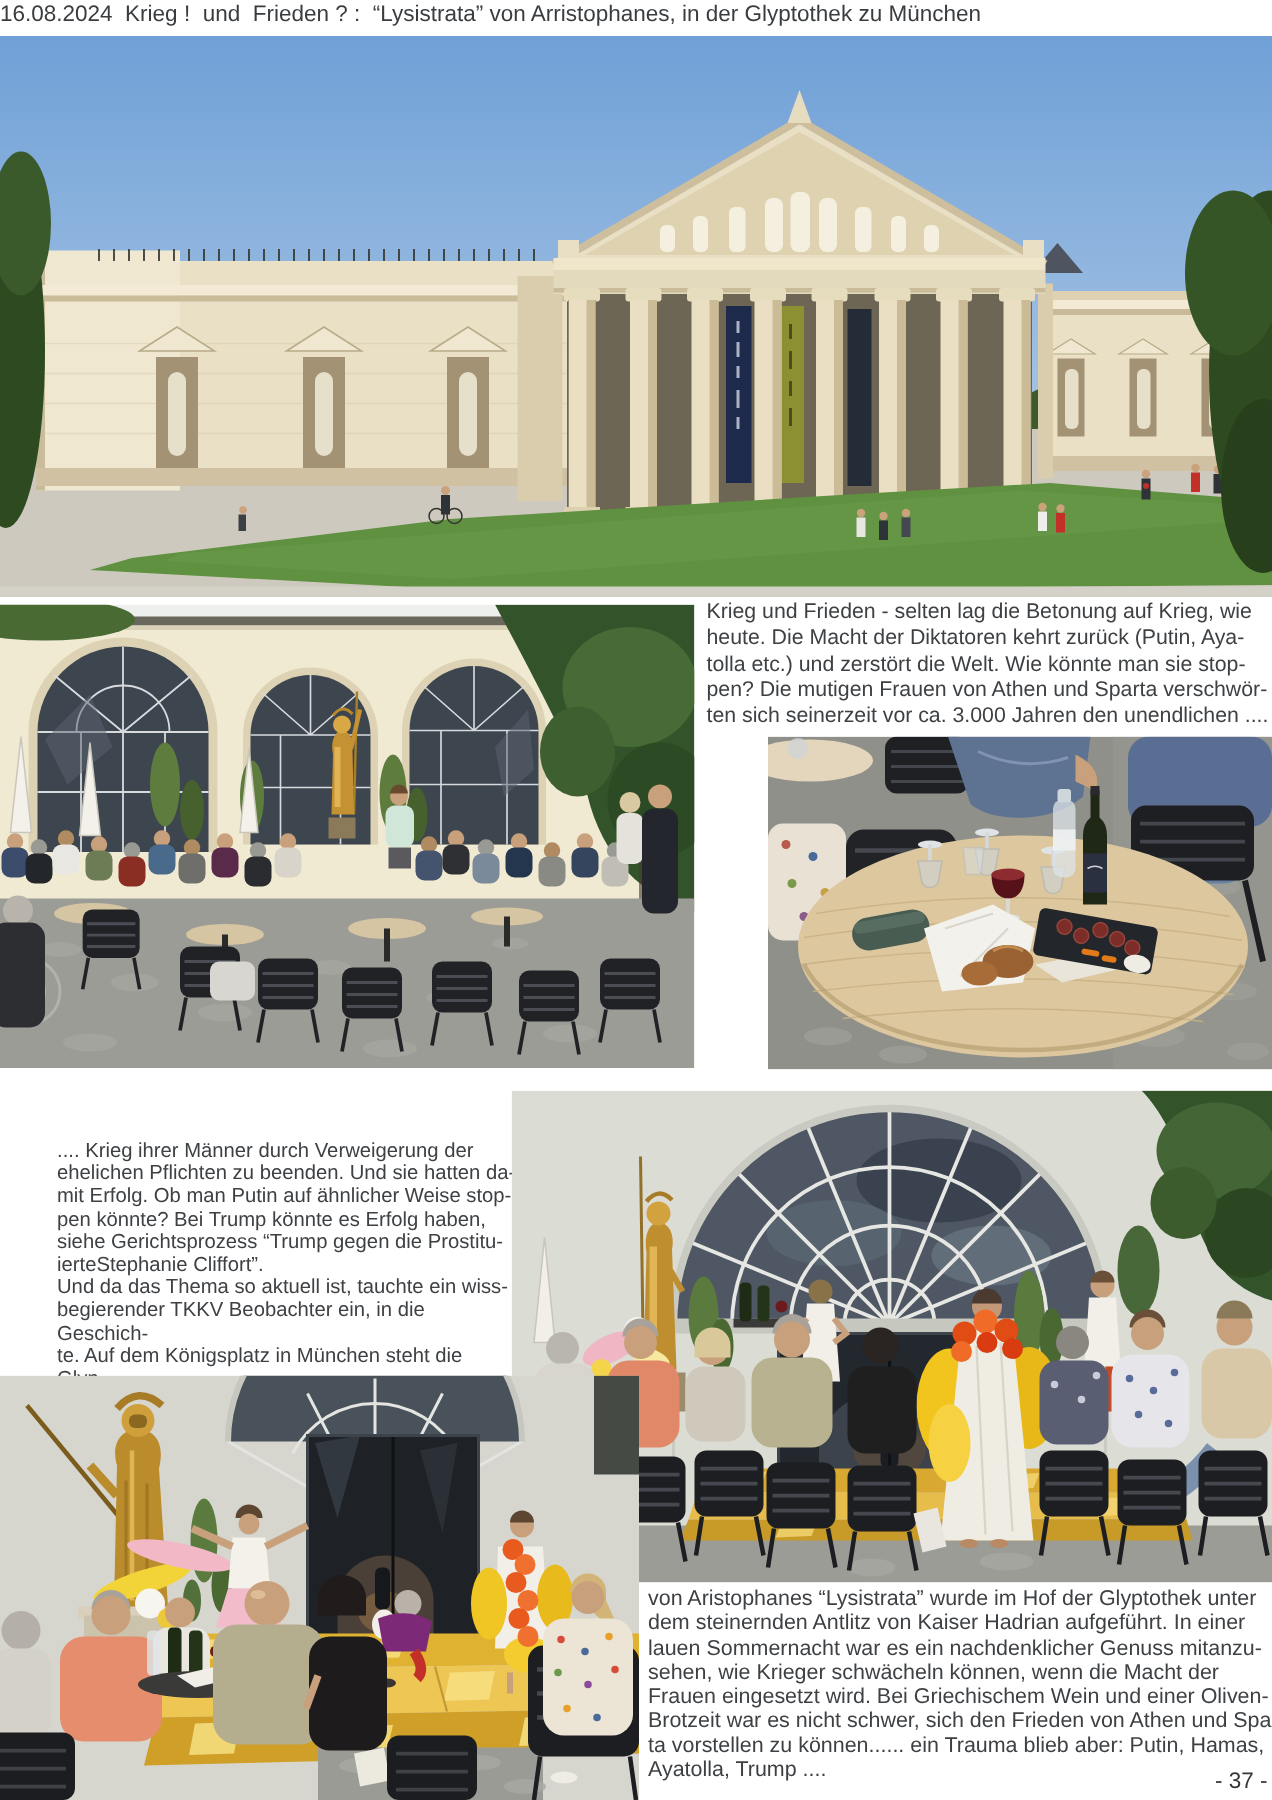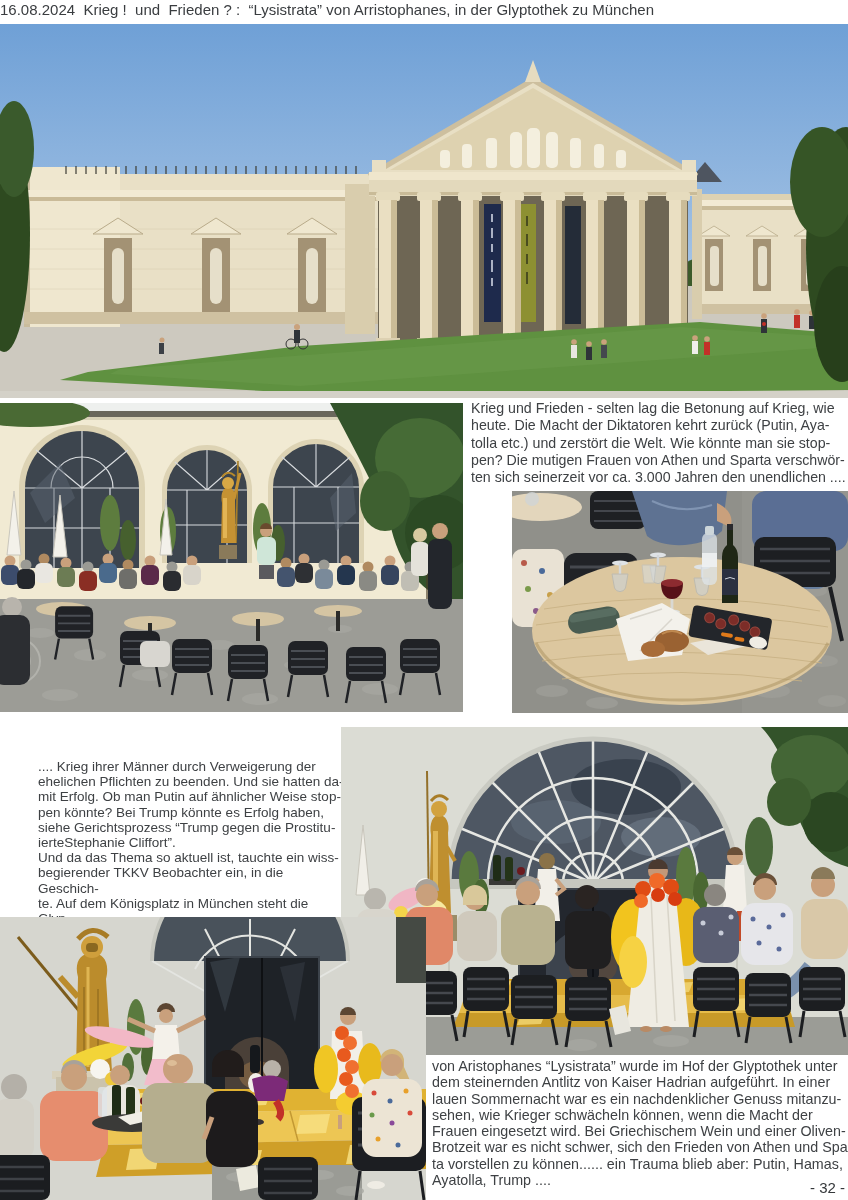--- a/index.html
+++ b/index.html
@@ -924,15 +924,15 @@
 
   <div class="tb t3">von Aristophanes “Lysistrata” wurde im Hof der Glyptothek unter
 dem steinernden Antlitz von Kaiser Hadrian aufgeführt. In einer
 lauen Sommernacht war es ein nachdenklicher Genuss mitanzu-
 sehen, wie Krieger schwächeln können, wenn die Macht der
 Frauen eingesetzt wird. Bei Griechischem Wein und einer Oliven-
 Brotzeit war es nicht schwer, sich den Frieden von Athen und Spar-
 ta vorstellen zu können...... ein Trauma blieb aber: Putin, Hamas,
 Ayatolla, Trump ....</div>
 
-  <div class="pagenum">- 32 -</div>
+  <div class="pagenum">- 37 -</div>
 
 </div>
 
 </body></html>

